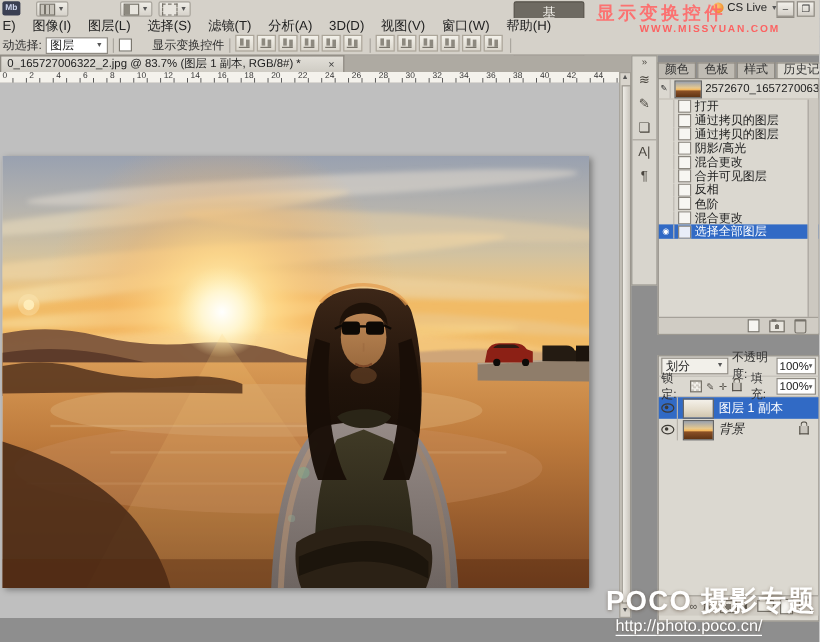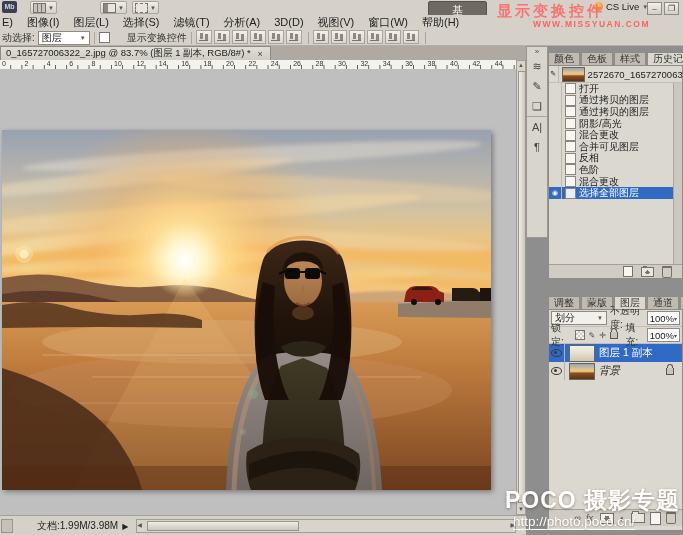--- a/index.html
+++ b/index.html
@@ -14,21 +14,21 @@
   .sep{width:1px;height:12px;background:#aaa69e;margin:0 4px;display:inline-block}
   .selectbox{display:inline-flex;align-items:center;justify-content:space-between;border:1px solid #8f8b83;background:#fff;height:12px;padding:0 3px;font-size:10px;min-width:40px}
   .checkbox{width:9px;height:9px;border:1px solid #7c786f;background:#fff;display:inline-block}
   .aicon{width:14px;height:12px;border:1px solid #aca69a;background:linear-gradient(#f3f1ea,#dad6cc);display:inline-block;position:relative;margin-right:2px}
   .aicon i{position:absolute;left:3px;top:2px;width:3px;height:6px;background:#8d897f;box-shadow:5px 1px 0 #8d897f}
   .aicon em{position:absolute;left:2px;top:9px;width:9px;height:1px;background:#77736a}
   
   .wsbtn{padding:1px 23px;border-radius:2px;cursor:default}
   .wsbtn.active{background:#6e6a62;color:#f4f2ec;border:1px solid #57534b}
   
-  .doctab{display:inline-flex;align-items:center;gap:5px;height:13px;background:linear-gradient(#e2dfd8,#cfccc4);border:1px solid #8f8b83;border-bottom:none;padding:0 5px;font-size:9.5px}
+  .doctab{display:inline-flex;align-items:center;gap:21px;height:13px;background:linear-gradient(#e2dfd8,#cfccc4);border:1px solid #8f8b83;border-bottom:none;padding:0 5px;font-size:9.5px}
   .closex{font-size:9px;color:#444;width:9px;text-align:center}
   
   .ptab{display:inline-block;padding:0 5px;line-height:12px;font-size:10px;background:#bfbbb3;border:1px solid #908c84;border-bottom:none;color:#333;margin-right:1px}
   .ptab.active{background:#dbd8d0;position:relative;z-index:2}
   .hrow{display:flex;align-items:center;height:11.6px;font-size:10px;white-space:nowrap;overflow:hidden}
   .hrow .gut{width:12px;align-self:stretch;border-right:1px solid #bdb9b1;flex:none}
   .hrow .hicon{width:9px;height:9px;background:#f7f6f2;border:1px solid #8a867e;margin:0 3px 0 3px;flex:none}
   .hrow.sel{background:#316ac5;color:#fff}
   .hrow.sel .hicon{background:#e8edf8}
   .lrow{display:flex;align-items:center;height:18px;font-size:10.5px}
@@ -270,30 +270,20 @@
       </svg>
     </div>
   </div>
 
   <div class="abs scroll" style="left:516px;top:60px;width:10px;height:455px;box-sizing:border-box">
     <div class="sarrow">▲</div>
     <div style="position:absolute;left:1px;top:10px;width:6px;height:430px;background:linear-gradient(90deg,#efede7,#c9c5bd);border:1px solid #9a968e"></div>
     <div class="sarrow" style="position:absolute;bottom:0;width:100%">▼</div>
   </div>
 
-  <div class="abs" style="left:0;top:515px;width:526px;height:20px;background:#d5d1c9;border-top:1px solid #a5a199;display:flex;align-items:center">
-    <span style="width:10px;height:12px;background:#c5c1b9;border:1px solid #9a968e;margin-left:1px"></span>
-    <span style="margin-left:24px;font-size:10px">文档:1.99M/3.98M</span>
-    <span style="margin-left:4px;font-size:8px">▶</span>
-    <span class="scroll" style="margin-left:8px;flex:1;height:12px;margin-right:10px;position:relative">
-      <span class="sarrow" style="position:absolute;left:0;top:1px">◀</span>
-      <span style="position:absolute;left:10px;top:1px;width:150px;height:8px;background:linear-gradient(#efede7,#c9c5bd);border:1px solid #9a968e"></span>
-      <span class="sarrow" style="position:absolute;right:0;top:1px">▶</span>
-    </span>
-  </div>
 
   <div class="abs" style="left:526px;top:46px;width:22px;height:192px;background:#d8d5cd;border:1px solid #9a968e;box-sizing:border-box">
     <div style="text-align:center;font-size:8px;color:#55514a;line-height:9px">»</div>
     <div id="dockicons">
         <div class="dockicon">≋</div>
         <div class="dockicon">✎</div>
         <div class="dockicon">❏</div>
         <div class="dockicon" style="border-top: 1px solid rgb(170, 166, 158);">A|</div>
         <div class="dockicon">¶</div>
       </div>
@@ -364,21 +354,20 @@
       <div style="position:absolute;left:0;right:0;bottom:0;height:13px;background:#d0ccc4;border-top:1px solid #a5a199;display:flex;justify-content:flex-end;align-items:center;padding-right:10px;gap:8px">
         <span class="i-page" style="width:8px;height:9px"></span>
         <span class="i-camera"></span>
         <span class="i-trash"></span>
       </div>
     </div>
   </div>
 
   <div class="abs" style="left:548px;top:292px;width:135px;height:243px">
     <div style="height:4px"></div>
-    <div style="height:13px;white-space:nowrap" id="laytabs"><span class="ptab">调整</span><span class="ptab">蒙版</span><span class="ptab active">图层</span><span class="ptab">通道</span><span class="ptab">路径</span></div>
     <div style="background:#dbd8d0;border:1px solid #908c84;height:222px;box-sizing:border-box;position:relative">
       <div style="display:flex;align-items:center;height:16px;padding:0 2px;border-bottom:1px solid #c3bfb7">
         <span class="selectbox" style="width:56px;background:#f2f0ea">
             <span>划分</span>
             <span class="dd">▼</span>
           </span>
         <span class="plabel" style="margin-left:3px">不透明度:</span>
         <span class="field">
             <span>100%</span>
             <span class="dd">▾</span>

